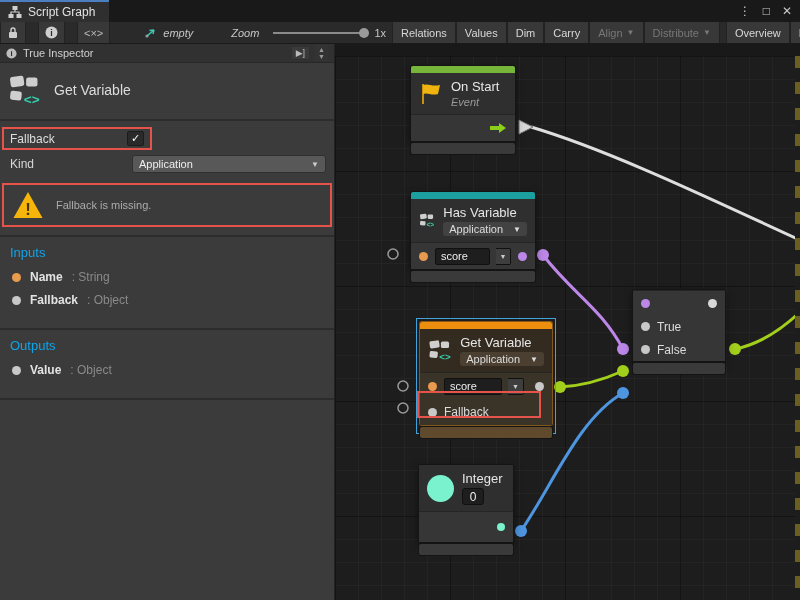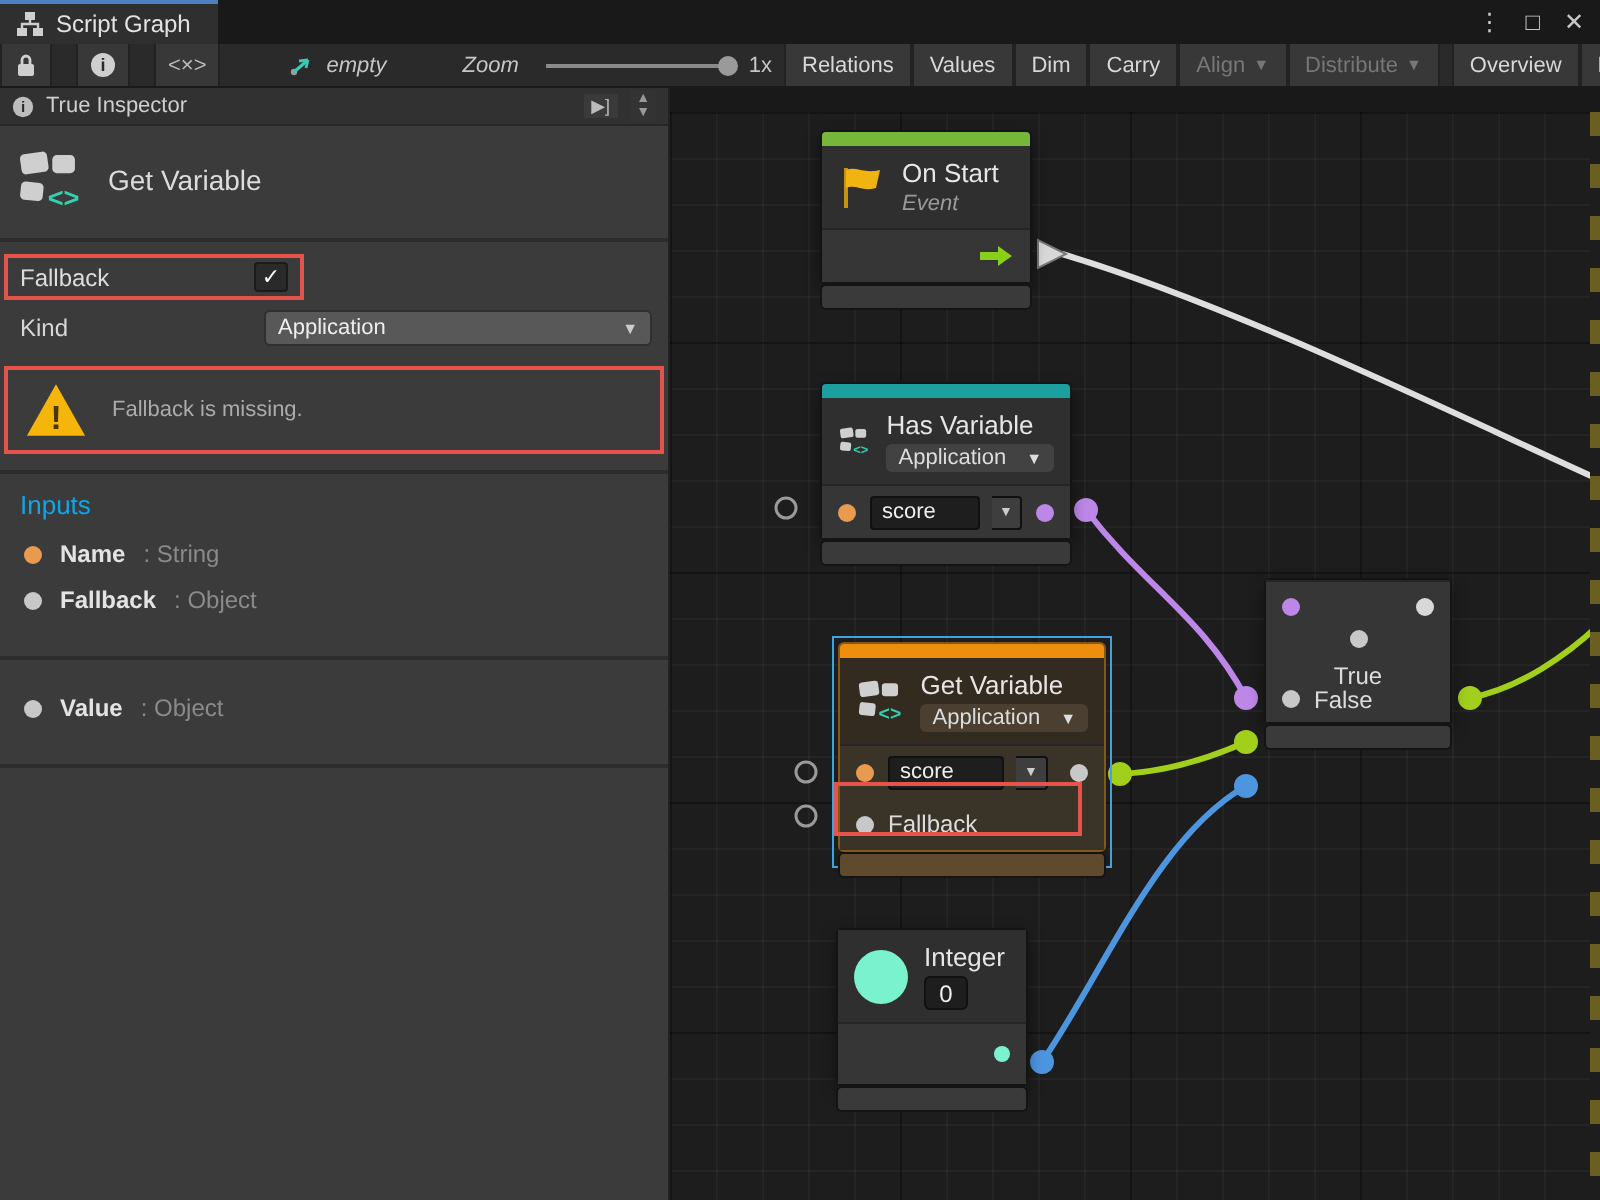--- a/index.html
+++ b/index.html
@@ -251,20 +251,21 @@
       </div>
       <div class="io-row">
         <span class="dot" style="background:#c8c8c8;"></span>
         <span class="io-name">Fallback</span>
         <span class="io-type">: Object</span>
       </div>
     </div>
 
     <div class="sectline"></div>
     <div class="io-sect">
+      <div class="io-title">Outputs</div>
       <div class="io-row">
         <span class="dot" style="background:#c8c8c8;"></span>
         <span class="io-name">Value</span>
         <span class="io-type">: Object</span>
       </div>
     </div>
     <div class="sectline"></div>
   </div>
 
   <div class="canvas">
@@ -383,21 +384,21 @@
     </div>
 
     <div class="annot" style="left:82px; top:335px; width:124px; height:27px;"></div>
 
     <div class="node" style="left:298px; top:234px; width:92px;">
       <div class="nports">
         <div class="prow" style="height:24px;">
           <span class="pdot" style="background:#bd87e8;"></span>
           <span class="pdot right" style="background:#d8d8d8;"></span>
         </div>
-        <div class="prow" style="height:23px;flex-direction:column;">
+        <div class="prow" style="height:23px;">
           <span class="pdot" style="background:#c8c8c8;"></span>
           <span class="plabel">True</span>
         </div>
         <div class="prow" style="height:23px;">
           <span class="pdot" style="background:#c8c8c8;"></span>
           <span class="plabel">False</span>
         </div>
       </div>
       <div class="nfoot" style="top:calc(100% + 2px);"></div>
     </div>

